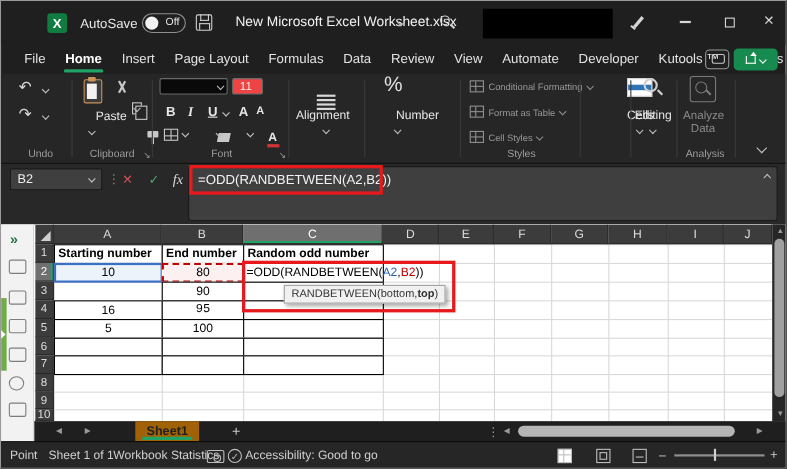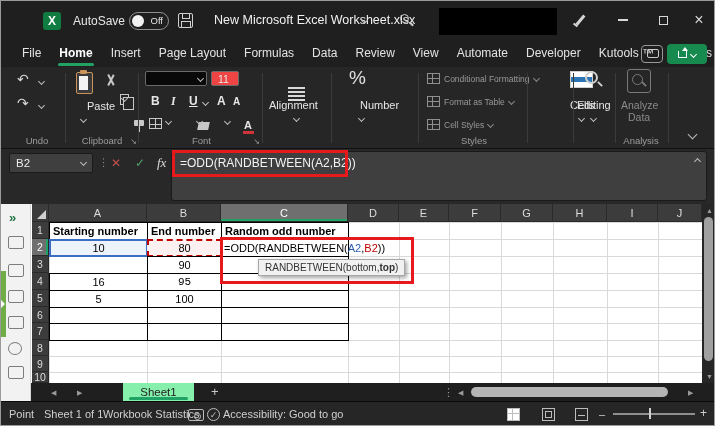--- a/index.html
+++ b/index.html
@@ -128,21 +128,21 @@
   .tcell.hdr{font-weight:bold;padding-left:3px;}
   .tcell.num{justify-content:center;}
   .tooltip{position:absolute;background:#f1f1f1;border:1px solid #a6a6a6;box-shadow:2px 2px 4px rgba(0,0,0,.35);
            font-size:10px;color:#333;display:flex;align-items:center;padding:0 6px;white-space:nowrap;z-index:45;}
   .scrollbar-v{position:absolute;left:701px;top:0;width:14px;height:179px;background:#262626;z-index:31;}
   .thumb-v{position:absolute;left:2px;top:13px;width:9px;height:144px;background:#a0a0a0;border-radius:5px;}
   .arr{color:#9a9a9a;font-size:7px;line-height:7px;}
   
   .tabbar{position:absolute;left:0;top:382px;width:715px;height:18px;background:#1f1f1f;}
   .side-bottom{position:absolute;left:0;top:0;width:30px;height:18px;background:#f2f2f2;border-right:1px solid #d5d5d5;}
-  .sheettab{position:absolute;left:122px;top:0;width:71px;height:18px;background:#86efac;color:#1f1f1f;font-size:11.5px;font-weight:normal;
+  .sheettab{position:absolute;left:122px;top:0;width:58px;height:18px;background:#a16207;color:#1f1f1f;font-size:11.5px;font-weight:bold;
             display:flex;align-items:center;justify-content:center;}
   .sheettab::after{content:"";position:absolute;left:6px;right:6px;bottom:1px;height:3px;background:#21a366;border-radius:2px;}
   .hthumb{position:absolute;left:470px;top:4px;width:197px;height:10px;background:#b5b5b5;border-radius:5px;}
   
   .statusbar{position:absolute;left:0;top:400px;width:715px;height:26px;background:#262626;border-top:1px solid #0a0a0a;
              font-size:11px;color:#cfcfcf;}
   .st{position:absolute;top:6px;white-space:nowrap;}
   .view-ic{position:absolute;top:6px;width:13px;height:13px;border:1.3px solid #bdbdbd;}
   .view-ic.grid::before{content:"";position:absolute;left:0;top:3.5px;width:10.5px;height:1px;background:#bdbdbd;}
   .view-ic.grid::after{content:"";position:absolute;left:3.5px;top:0;width:1px;height:10.5px;background:#bdbdbd;}

